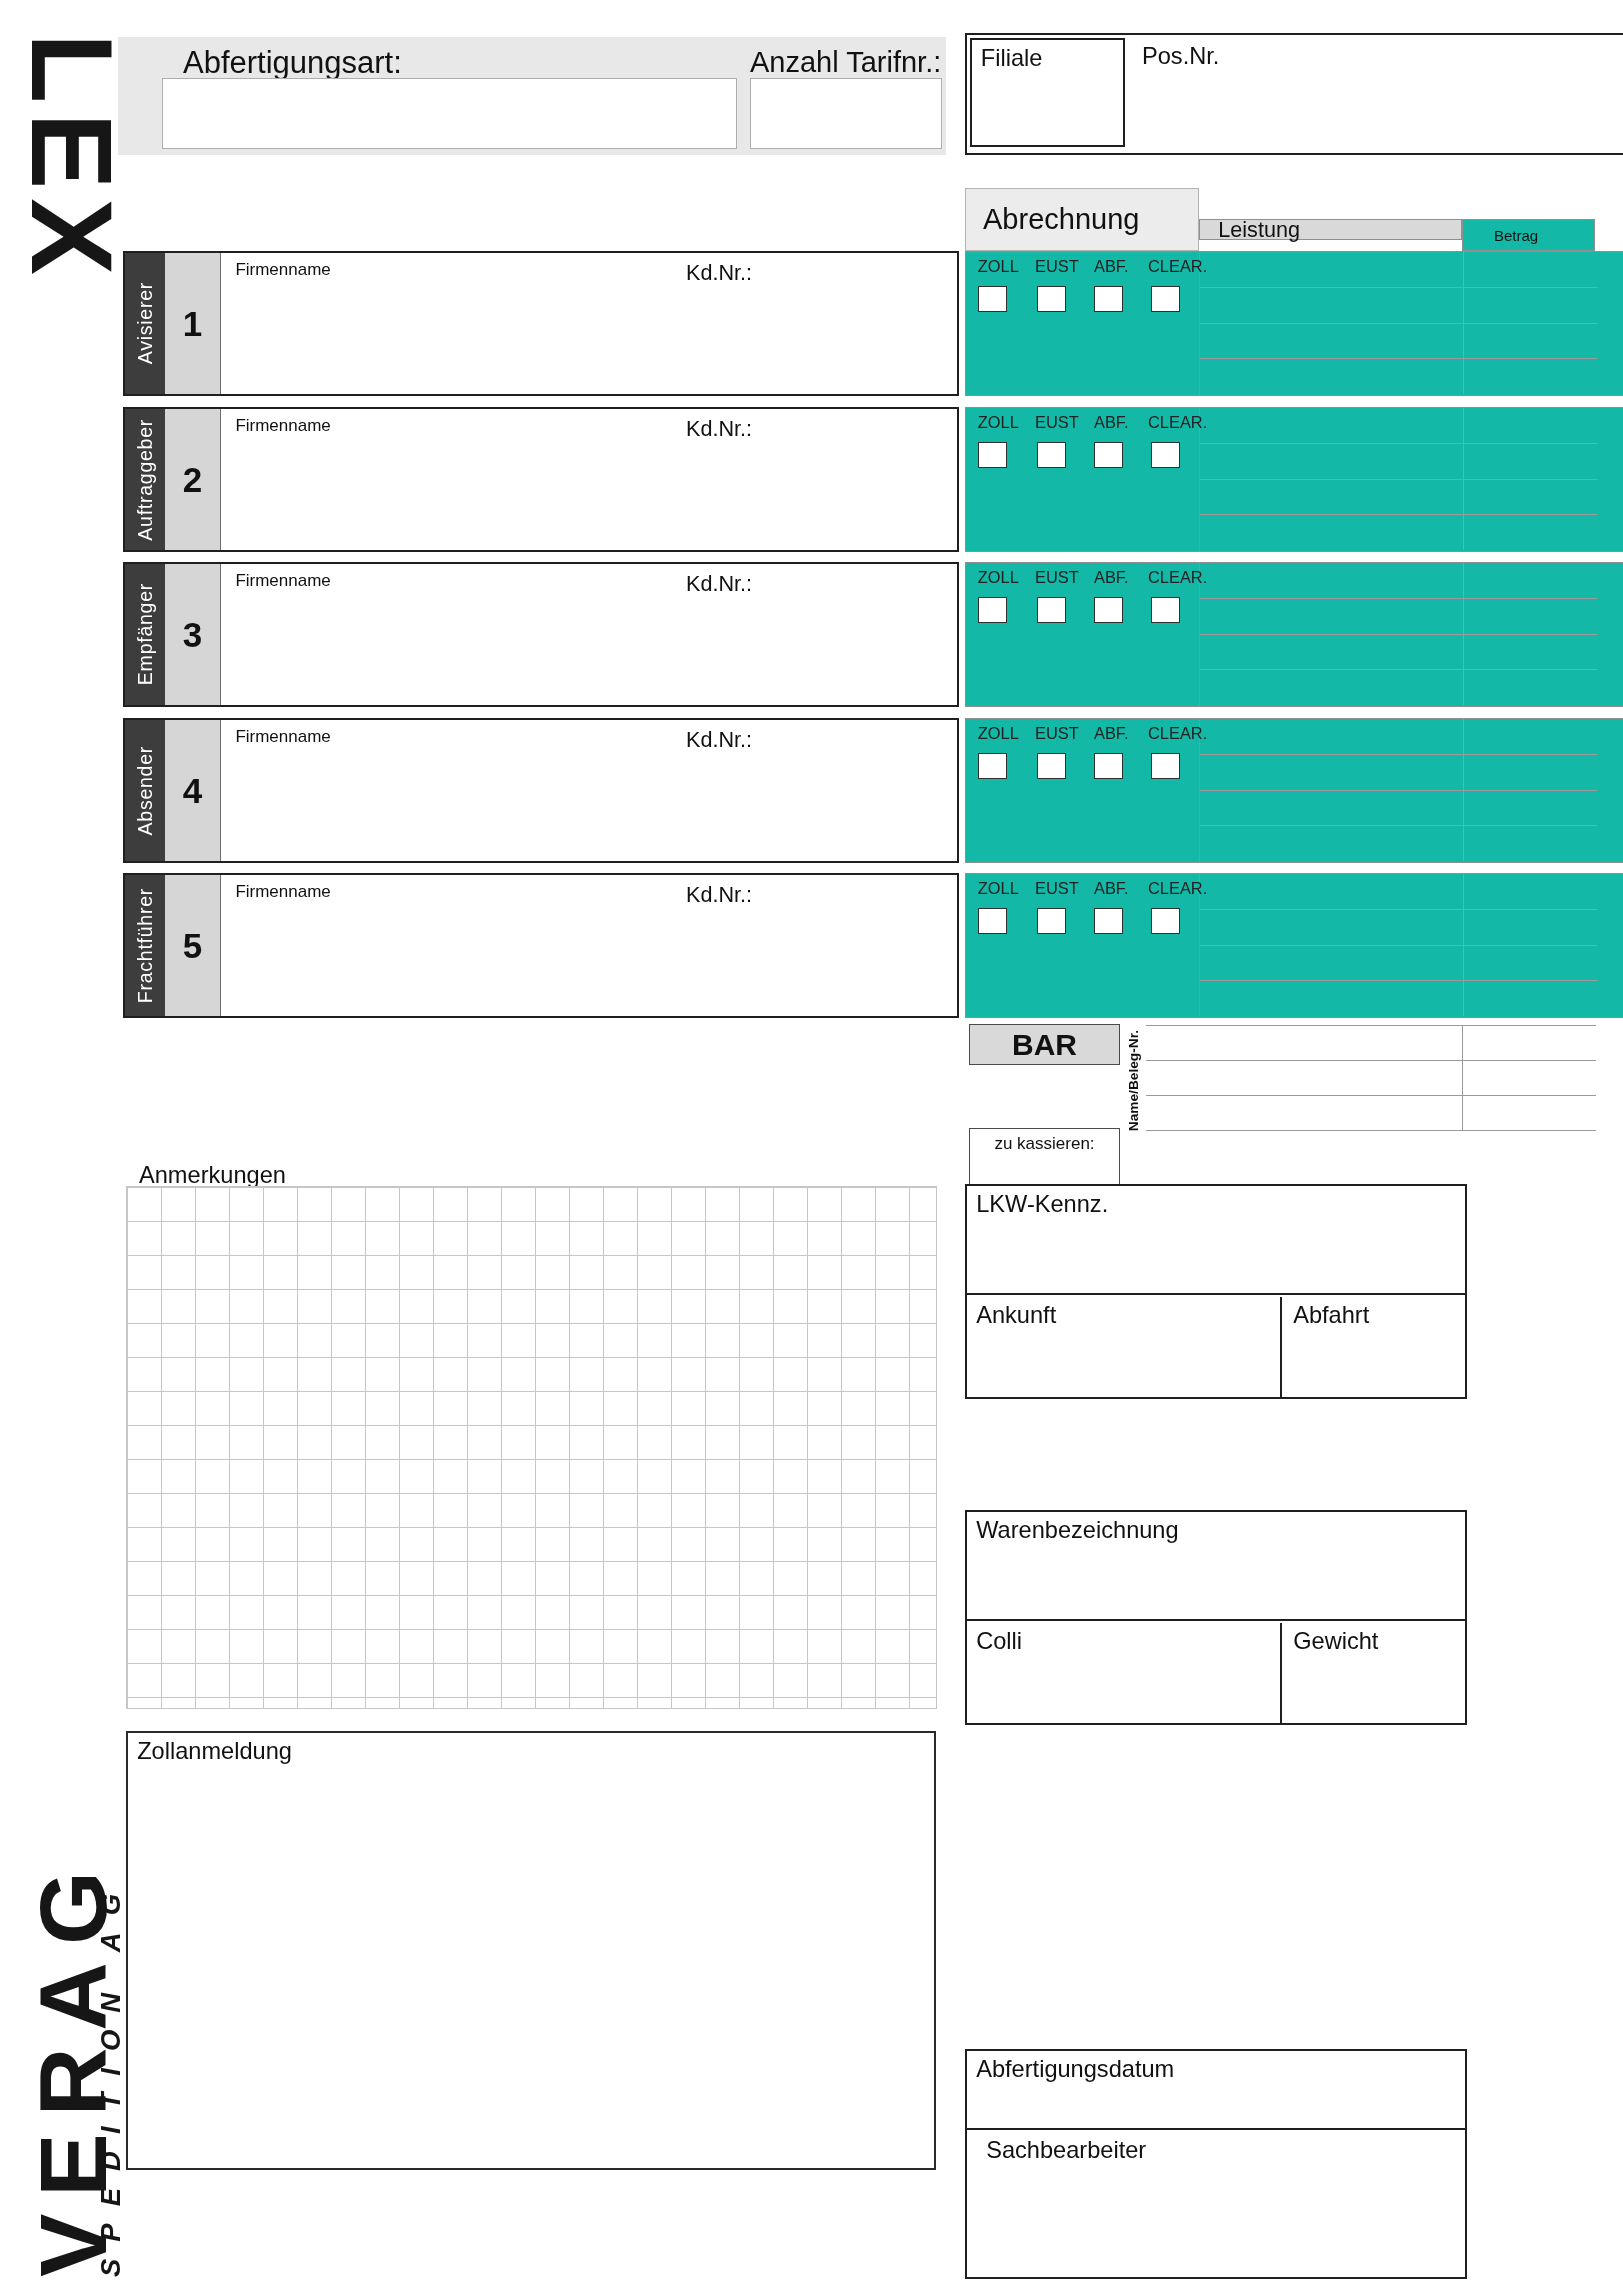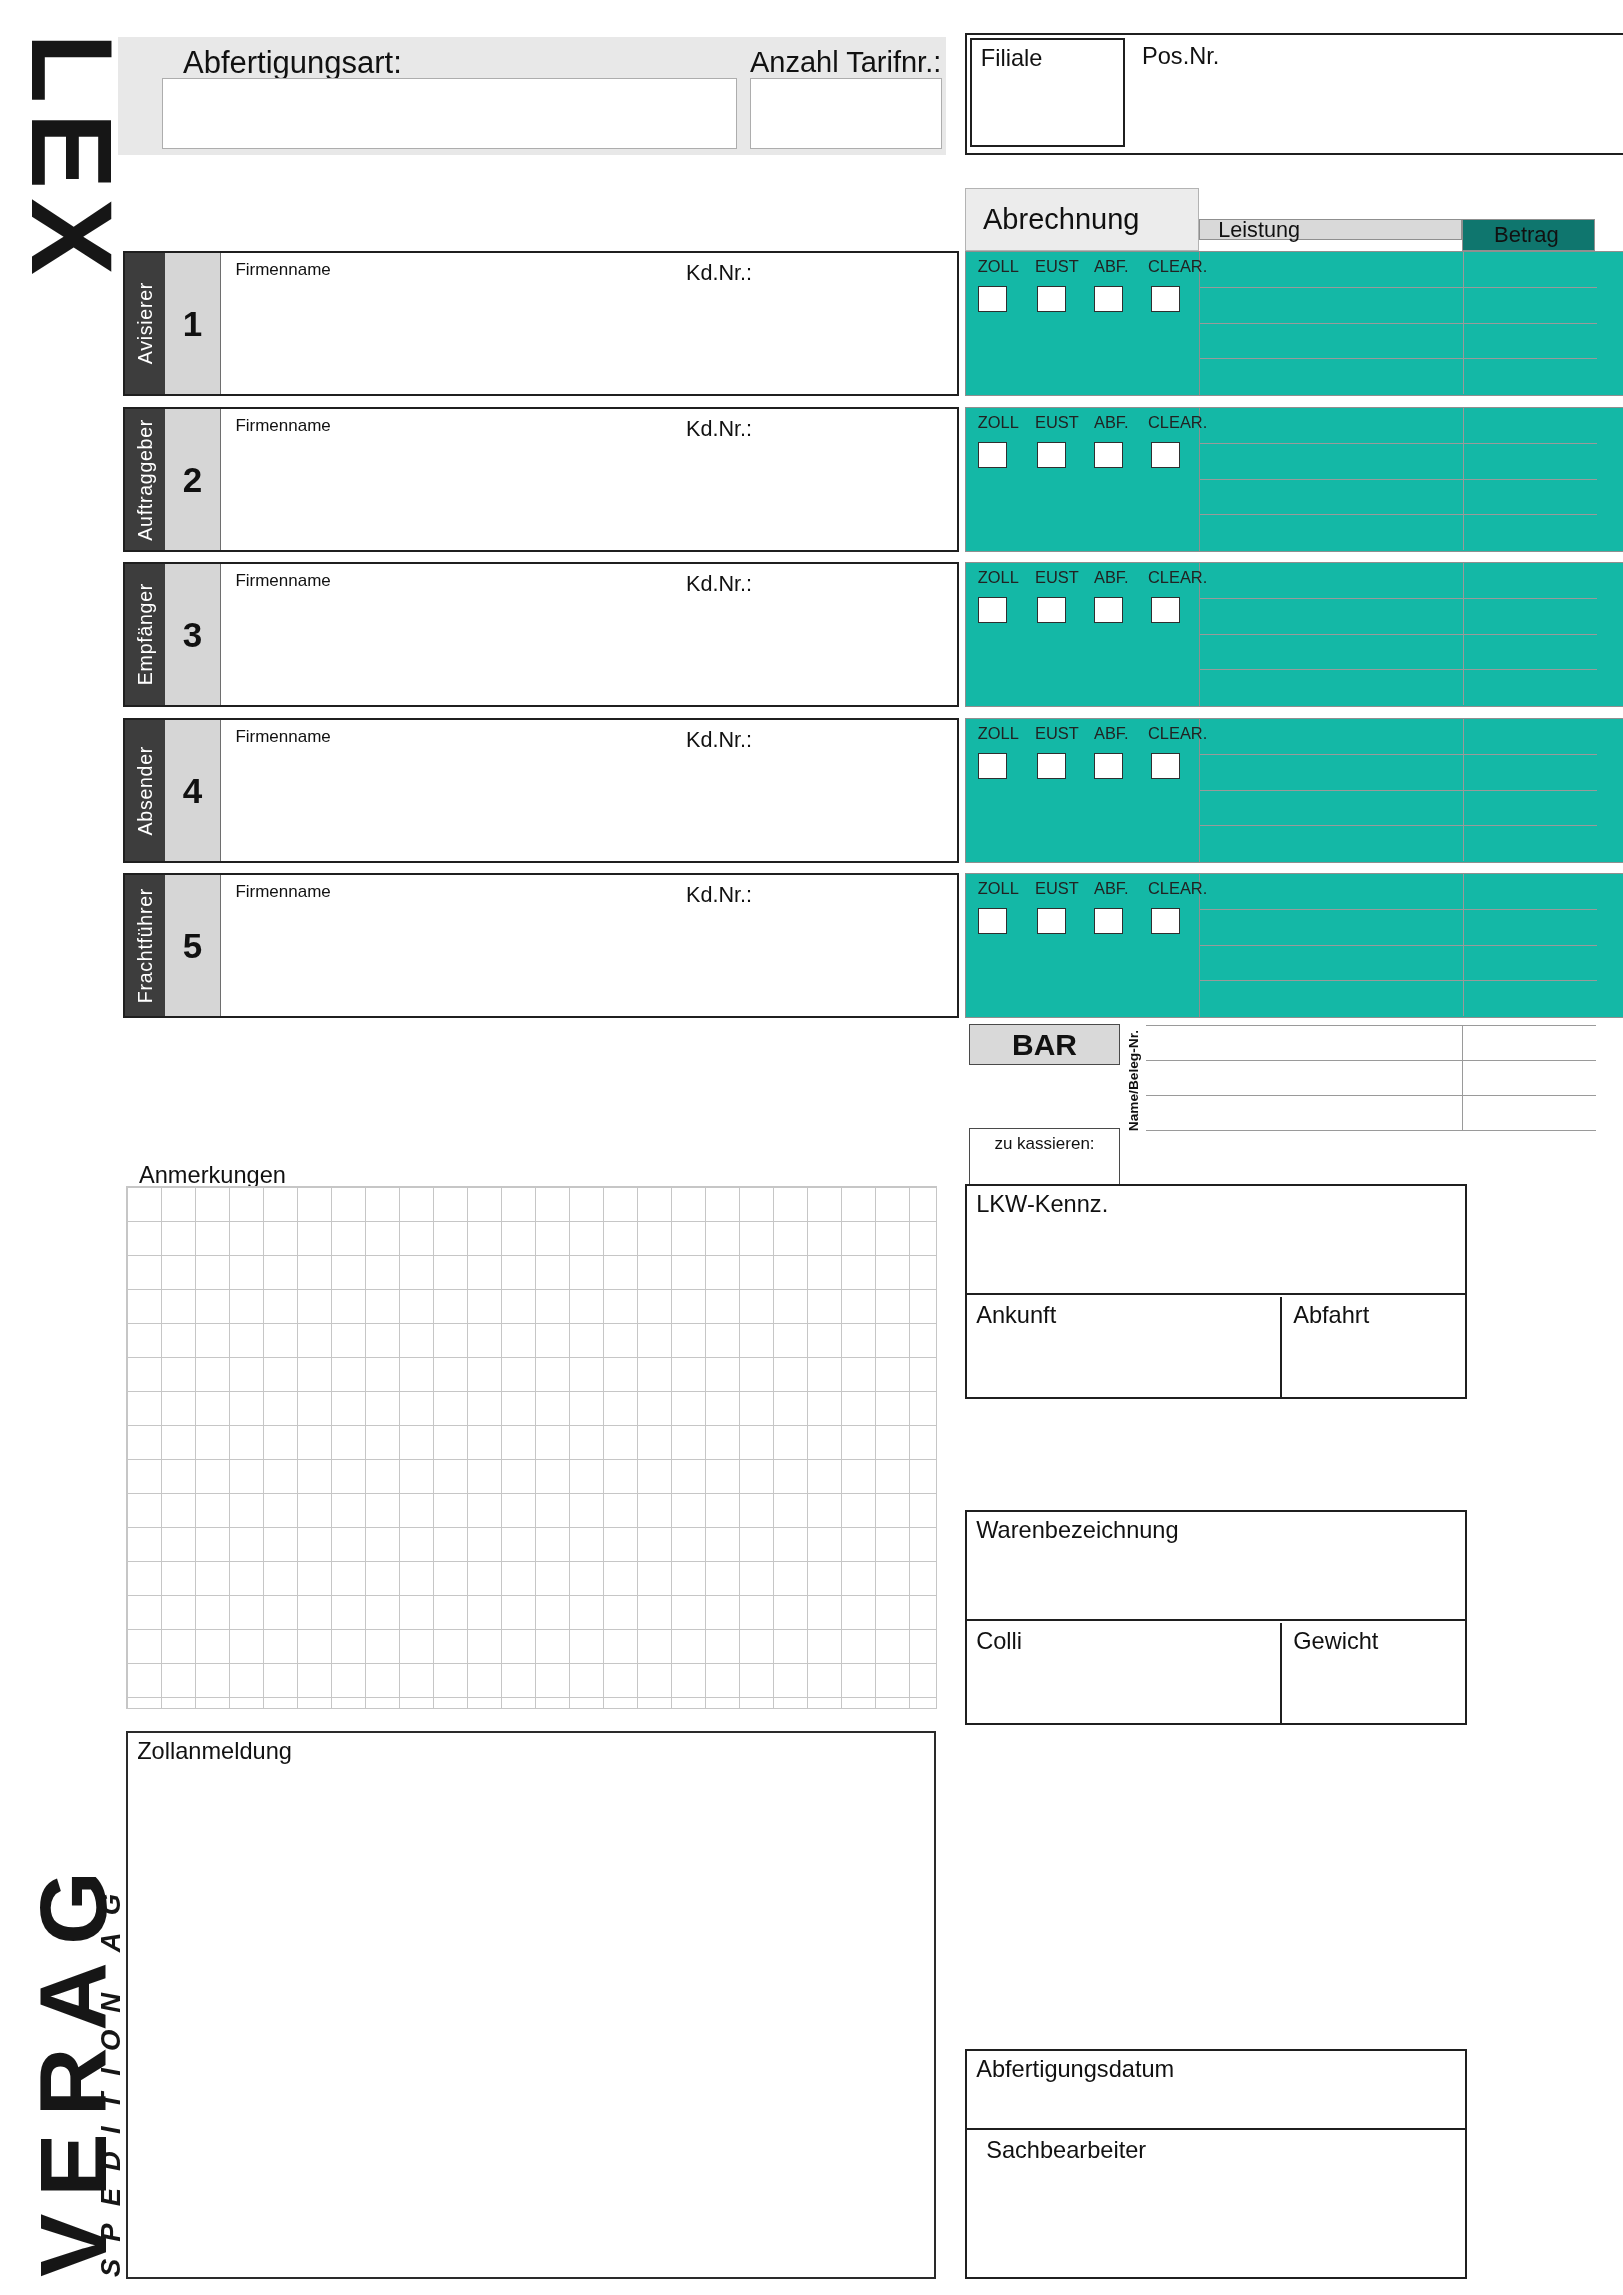--- a/index.html
+++ b/index.html
@@ -28,22 +28,22 @@
   .filiale-box{position:absolute;left:965px;top:33px;width:688px;height:122px;border:2.6px solid #1f1f1f;background:#fff;}
   .filiale-cell{position:absolute;left:2.6px;top:2.6px;width:155px;height:109px;border:2px solid #1f1f1f;}
   .cell-label{display:inline-block;padding:5.2px 0 0 9.2px;font-size:23.6px;}
   .posnr-label{position:absolute;left:175px;top:7.9px;font-size:23.6px;}
 
   
   .abrech-title-cell{position:absolute;left:965px;top:188px;width:234px;height:63px;background:#ececec;
                      border:1.3px solid #b3b3b3;display:flex;align-items:center;padding-left:17px;font-size:29px;}
   .head-leistung{position:absolute;left:1199px;top:219px;width:263px;height:21px;background:#d9d9d9;
                  border:1.3px solid #8f8f8f;font-size:21.6px;display:flex;align-items:center;padding-left:18.3px;}
-  .head-betrag{position:absolute;left:1462px;top:219px;width:133px;height:32px;background:#0f766e;
-               border:1.3px solid #8f8f8f;font-size:22px;display:flex;align-items:center;padding-left:31px;}
+  .head-betrag{position:absolute;left:1462px;top:219px;width:133px;height:32px;background:#14b8a6;
+               border:1.3px solid #8f8f8f;font-size:15px;display:flex;align-items:center;padding-left:31px;}
 
   
   .party-left{position:absolute;left:123px;width:836px;height:145px;border:2.6px solid #1f1f1f;background:#fff;}
   .role-bar{position:absolute;left:0;top:0;width:40px;height:100%;background:#3d3d3d;
             display:flex;align-items:center;justify-content:center;}
   .role-text{writing-mode:vertical-rl;transform:rotate(180deg);color:#fff;font-size:19.6px;letter-spacing:0.7px;white-space:nowrap;}
   .num-cell{position:absolute;left:40px;top:0;width:56px;height:100%;background:#d6d6d6;border-right:1.3px solid #6e6e6e;
             display:flex;align-items:center;justify-content:center;font-size:35px;font-weight:bold;}
   .field-area{position:absolute;left:96px;top:0;right:0;bottom:0;background:#fff;}
   .fn-label{position:absolute;left:14.4px;top:6.5px;font-size:17px;}
@@ -86,21 +86,21 @@
   .lkw-box{top:1184px;height:215px;}
   .waren-box{top:1510px;height:215px;}
   .abfdat-box{top:2049px;height:230px;}
   .rbox-top{position:absolute;left:0;top:0;width:100%;height:109px;border-bottom:2px solid #1f1f1f;}
   .rbox-bl{position:absolute;left:0;top:111px;width:315px;bottom:0;border-right:2px solid #1f1f1f;}
   .rbox-br{position:absolute;left:317px;top:111px;right:0;bottom:0;}
   .abfdat-top{position:absolute;left:0;top:0;width:100%;height:79px;border-bottom:2px solid #1f1f1f;}
   .abfdat-bottom{position:absolute;left:10px;top:81px;width:100%;bottom:0;}
 
   
-  .zoll-box{position:absolute;left:126px;top:1731px;width:810px;height:548px;border:2px solid #2a2a2a;background:#fff;}
+  .zoll-box{position:absolute;left:126px;top:1731px;width:810px;height:439px;border:2px solid #2a2a2a;background:#fff;}
 </style>
 </head>
 <body>
 
 <div class="page">
 
   <div class="lex-logo">LEX</div>
   <div class="verag-logo">VERAG</div>
   <div class="spedition-sub">SPEDITION AG</div>
 

